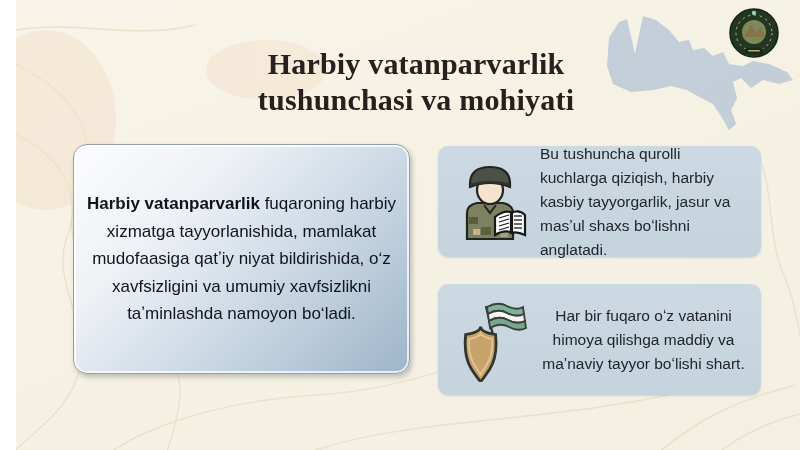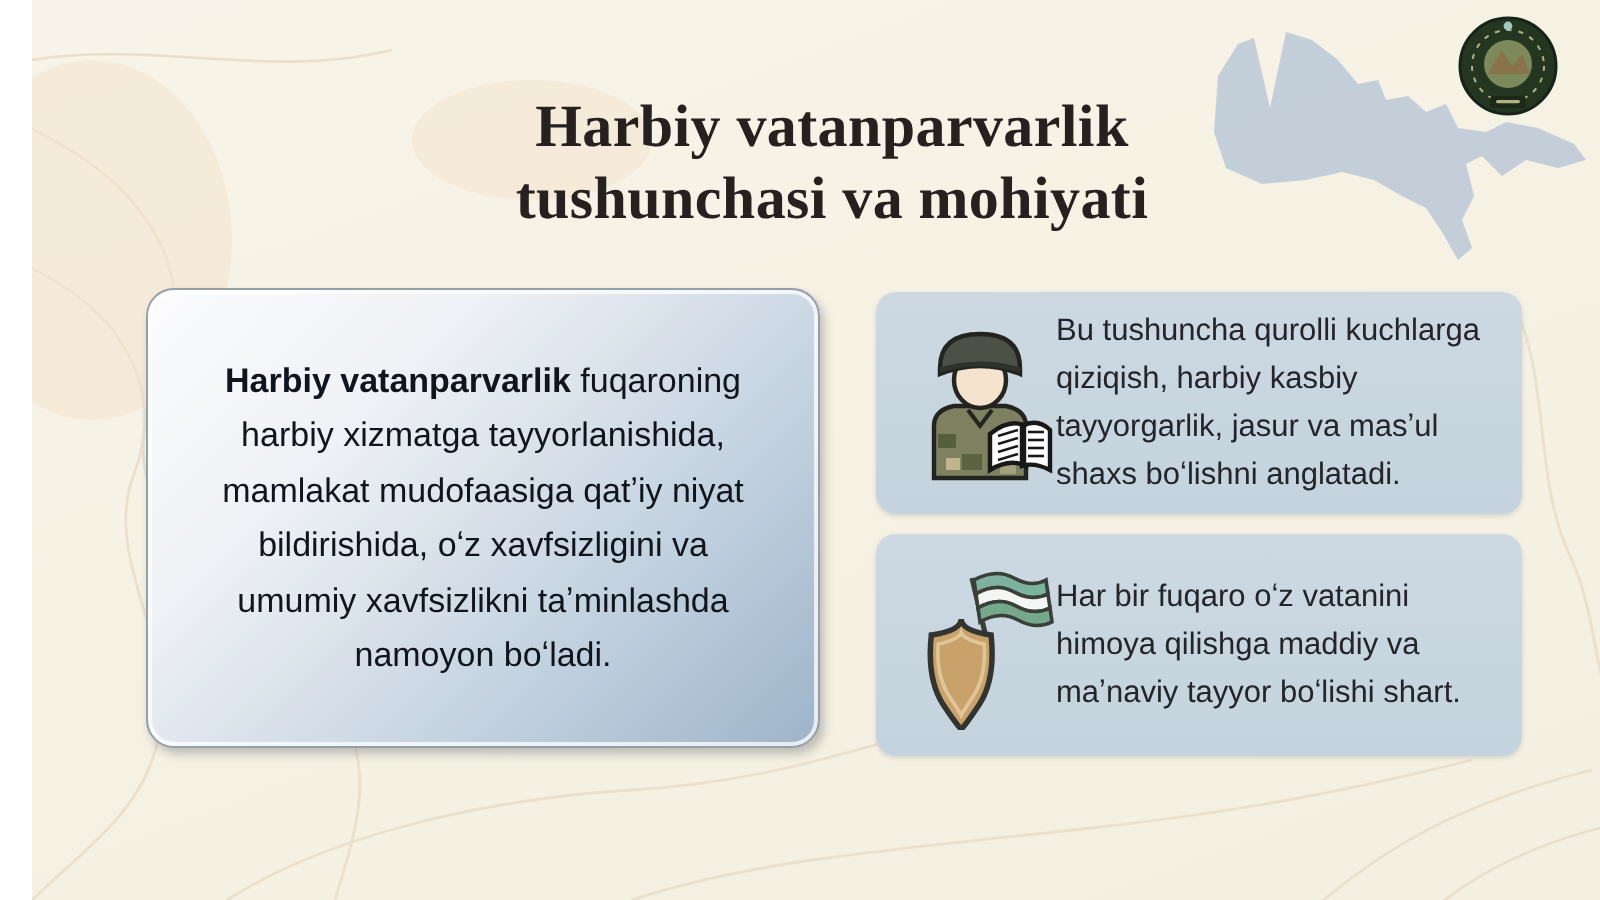--- a/index.html
+++ b/index.html
@@ -28,36 +28,36 @@
     color:#26201e;letter-spacing:.2px;
   }
   .left-card{
     position:absolute;left:57px;top:144px;width:337px;height:230px;
     border-radius:14px;
     background:linear-gradient(135deg,#fcfcfd 0%,#eef1f5 30%,#c3d2e0 68%,#9db4c9 100%);
     border:1px solid #93a0a9;
     box-shadow:2px 3px 5px rgba(90,95,100,.35), inset 0 0 0 2px rgba(255,255,255,.75);
     box-sizing:border-box;
     display:flex;align-items:center;justify-content:center;
-    padding:20px 36px;
+    padding:20px 10px;
   }
   .left-card .txt{
     text-align:center;color:#10151d;
     font-size:17px;line-height:27.5px;
   }
   .right-card{
     position:absolute;left:422px;width:323px;height:111px;
     border-radius:10px;
     background:linear-gradient(180deg,#cdd9e2 0%,#c4d3dd 100%);
     box-shadow:0 1px 2px rgba(120,130,140,.25);
-    display:flex;align-items:center;
+    display:flex;align-items:center;gap:12px;
     box-sizing:border-box;padding:10px 14px;
   }
   .right-card.c1{top:146px;}
-  .right-card.c2{top:267px;}
+  .right-card.c2{top:284px;text-align:center;}
   .icon-box{flex:0 0 76px;display:flex;align-items:center;justify-content:center;}
   .right-card .txt{
     color:#22262b;font-size:15.5px;line-height:24px;
   }
 </style>
 </head>
 <body>
 
 <div class="stage">
 

